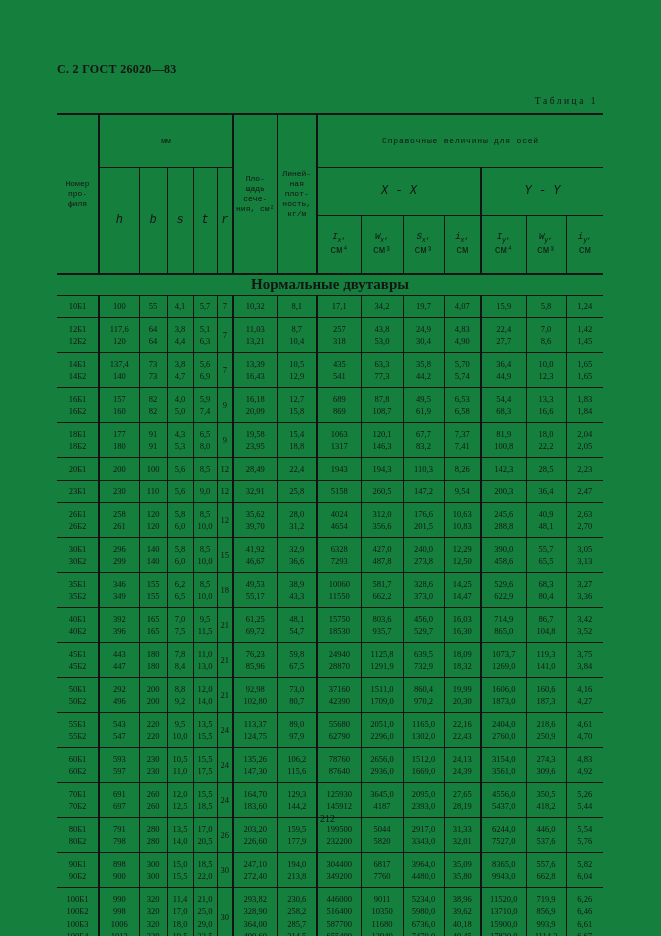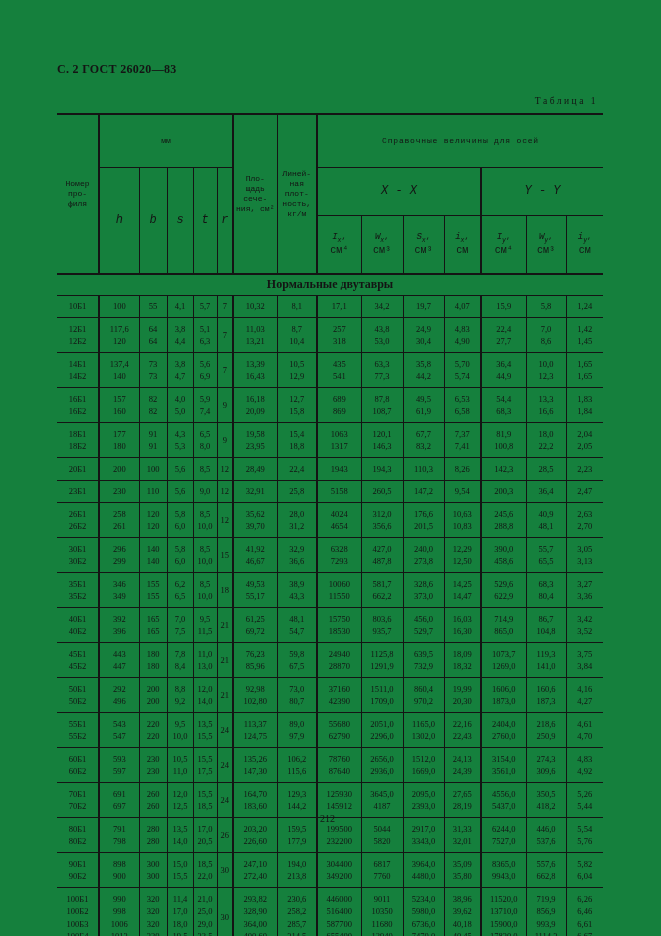--- a/index.html
+++ b/index.html
@@ -17,21 +17,21 @@
   thead th{font-size:8px;line-height:1.25;padding:16px 1px;font-family:Liberation Mono, monospace;}
   thead .grp{letter-spacing:.8px;}
   tr.hrow1 th.band{height:20px;}
   tr.hrow2{height:28px;}
   tr.hrow3{height:46px;}
   .dim{font-style:italic;font-size:12px;}
   .unit .sym{font-style:italic;font-size:9px;}
   .unit sub{font-style:italic;font-size:6.5px;}
   .unit .u{font-size:10px;}
   td.section{border-left:none;border-right:none;border-top:2.5px solid #141414;border-bottom:1px solid #141414;
-             font-weight:bold;font-size:12px;padding:3px 0 4px 0;}
+             font-weight:bold;font-size:15px;padding:3px 0 4px 0;}
   tbody td{font-size:8.5px;line-height:12.5px;padding:4.5px 1px;border-bottom:1px solid #141414;}
   .page-number{position:absolute;top:813px;left:57px;width:541px;text-align:center;font-size:10px;}
 </style>
 </head>
 <body>
 
 <div class="sheet">
 
   <div class="doc-header">С. 2 ГОСТ 26020—83</div>
   <div class="caption">Таблица 1</div>

